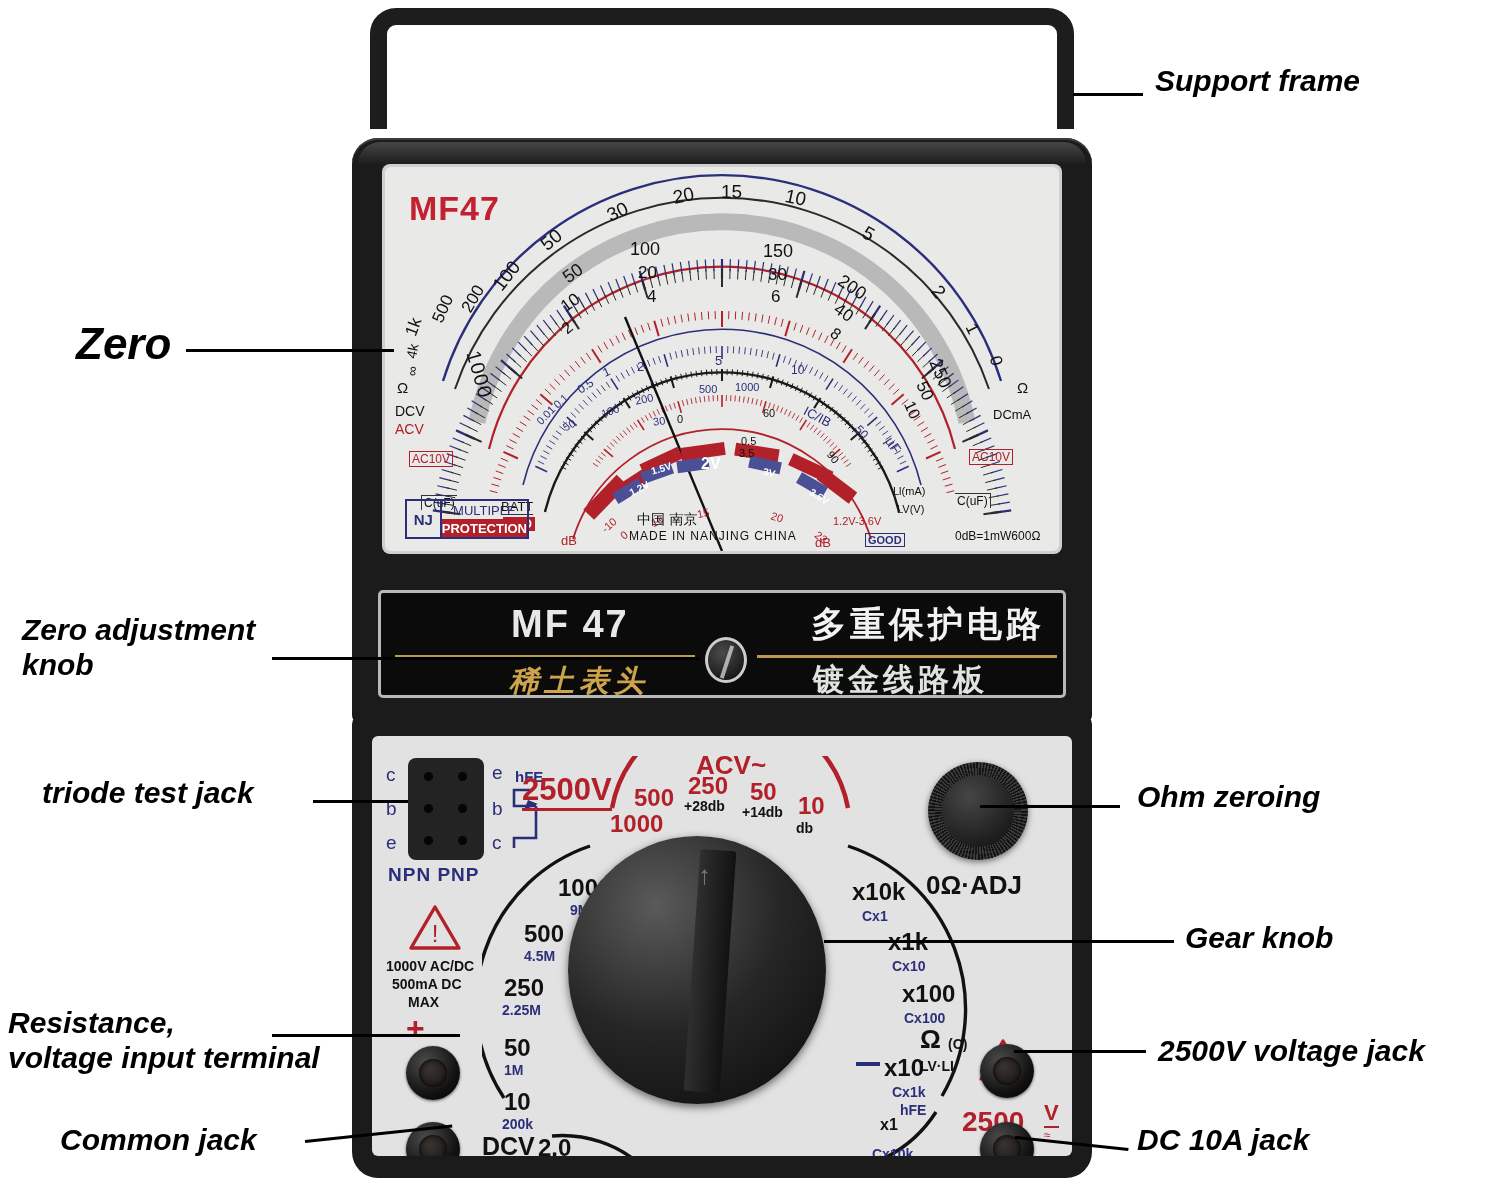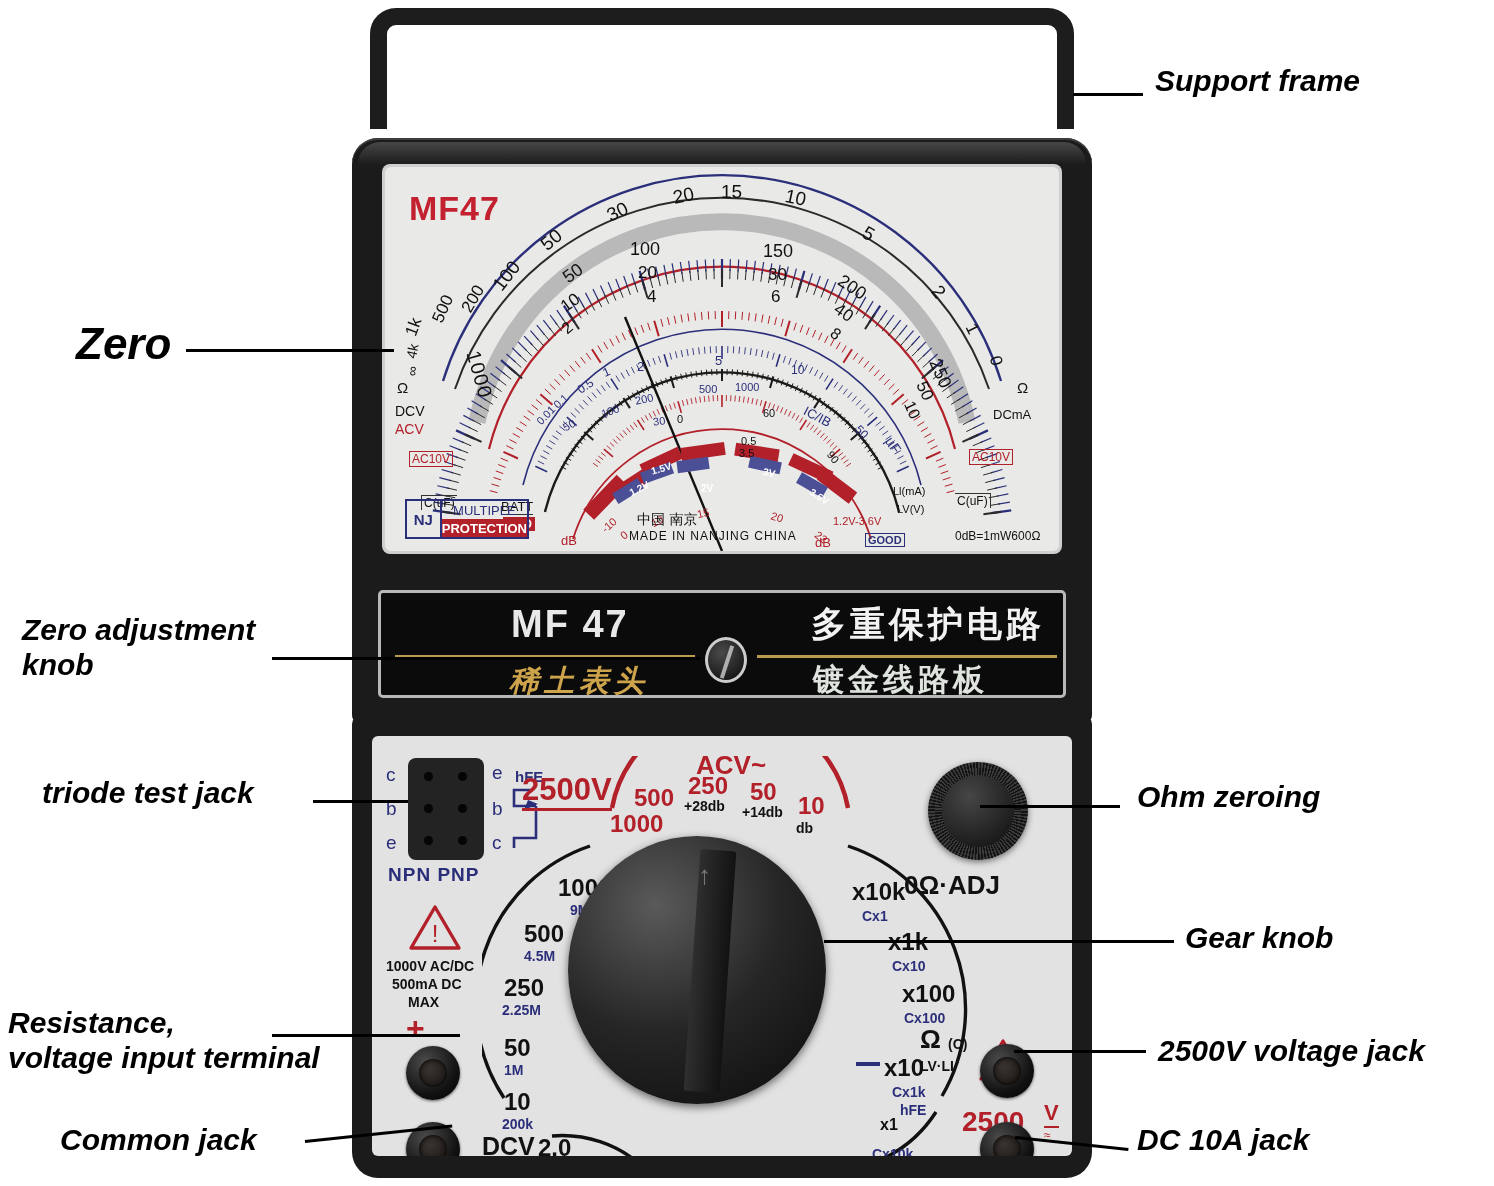--- a/index.html
+++ b/index.html
@@ -742,21 +742,21 @@
       <div class="dtxt blue" style="left:500px;top:270px;font-size:14px;transform:rotate(56deg);">µF</div>
 
       <div class="dtxt bk" style="left:292px;top:246px;font-size:11px;">0</div>
       <div class="dtxt bk" style="left:378px;top:240px;font-size:11px;">60</div>
       <div class="dtxt bk" style="left:442px;top:284px;font-size:11px;transform:rotate(52deg);">90</div>
       <div class="dtxt bk" style="left:356px;top:268px;font-size:11px;">0.5</div>
       <div class="dtxt bk" style="left:354px;top:280px;font-size:11px;">3.5</div>
 
       <div class="dtxt" style="left:266px;top:296px;font-size:10px;color:#fff;font-weight:bold;transform:rotate(-16deg);">1.5V</div>
       <div class="dtxt" style="left:244px;top:316px;font-size:10px;color:#fff;font-weight:bold;transform:rotate(-26deg);">1.2V</div>
-      <div class="dtxt" style="left:316px;top:316px;font-size:10px;color:#fff;font-weight:bold;">2V</div>
+      <div class="dtxt" style="left:316px;top:288px;font-size:16px;color:#fff;font-weight:bold;">2V</div>
       <div class="dtxt" style="left:378px;top:300px;font-size:10px;color:#fff;font-weight:bold;transform:rotate(14deg);">3V</div>
       <div class="dtxt" style="left:424px;top:324px;font-size:10px;color:#fff;font-weight:bold;transform:rotate(32deg);">3.6V</div>
 
       <div class="dtxt red" style="left:216px;top:352px;font-size:11px;transform:rotate(-42deg);">-10</div>
       <div class="dtxt red" style="left:236px;top:362px;font-size:11px;transform:rotate(-38deg);">0</div>
       <div class="dtxt red" style="left:266px;top:348px;font-size:11px;transform:rotate(-24deg);">10</div>
       <div class="dtxt red" style="left:312px;top:340px;font-size:11px;transform:rotate(-12deg);">15</div>
       <div class="dtxt red" style="left:386px;top:344px;font-size:11px;transform:rotate(18deg);">20</div>
       <div class="dtxt red" style="left:430px;top:364px;font-size:11px;transform:rotate(38deg);">22</div>
 
@@ -897,21 +897,21 @@
 
       <svg width="50" height="44" style="position:absolute;left:606px;top:302px;">
         <path d="M25,3 L47,41 L3,41 Z" fill="none" stroke="#b2202a" stroke-width="3.2" stroke-linejoin="round"></path>
         <path d="M27,12 L19,26 L26,26 L22,37 L32,22 L25,22 Z" fill="#b2202a"></path>
       </svg>
       <div class="ptxt pred" style="left:590px;top:370px;font-size:28px;font-weight:bold;">2500</div>
       <div class="ptxt pred" style="left:672px;top:364px;font-size:22px;font-weight:bold;border-bottom:2px solid #b2202a;">V</div>
       <div class="ptxt pred" style="left:672px;top:392px;font-size:12px;letter-spacing:1px;">≈</div>
 
       <div class="ohmknob"></div>
-      <div class="ptxt" style="left:532px;top:134px;font-size:26px;font-weight:bold;">0Ω·ADJ</div>
+      <div class="ptxt" style="left:554px;top:134px;font-size:26px;font-weight:bold;">0Ω·ADJ</div>
 
       <div class="knob">
         <div class="flat"></div>
         <div class="arr">↑</div>
       </div>
 
       <div class="jack" style="left:34px;top:310px;"></div>
       <div class="jack" style="left:34px;top:386px;"></div>
 
       <div class="jack" style="left:608px;top:308px;"></div>

